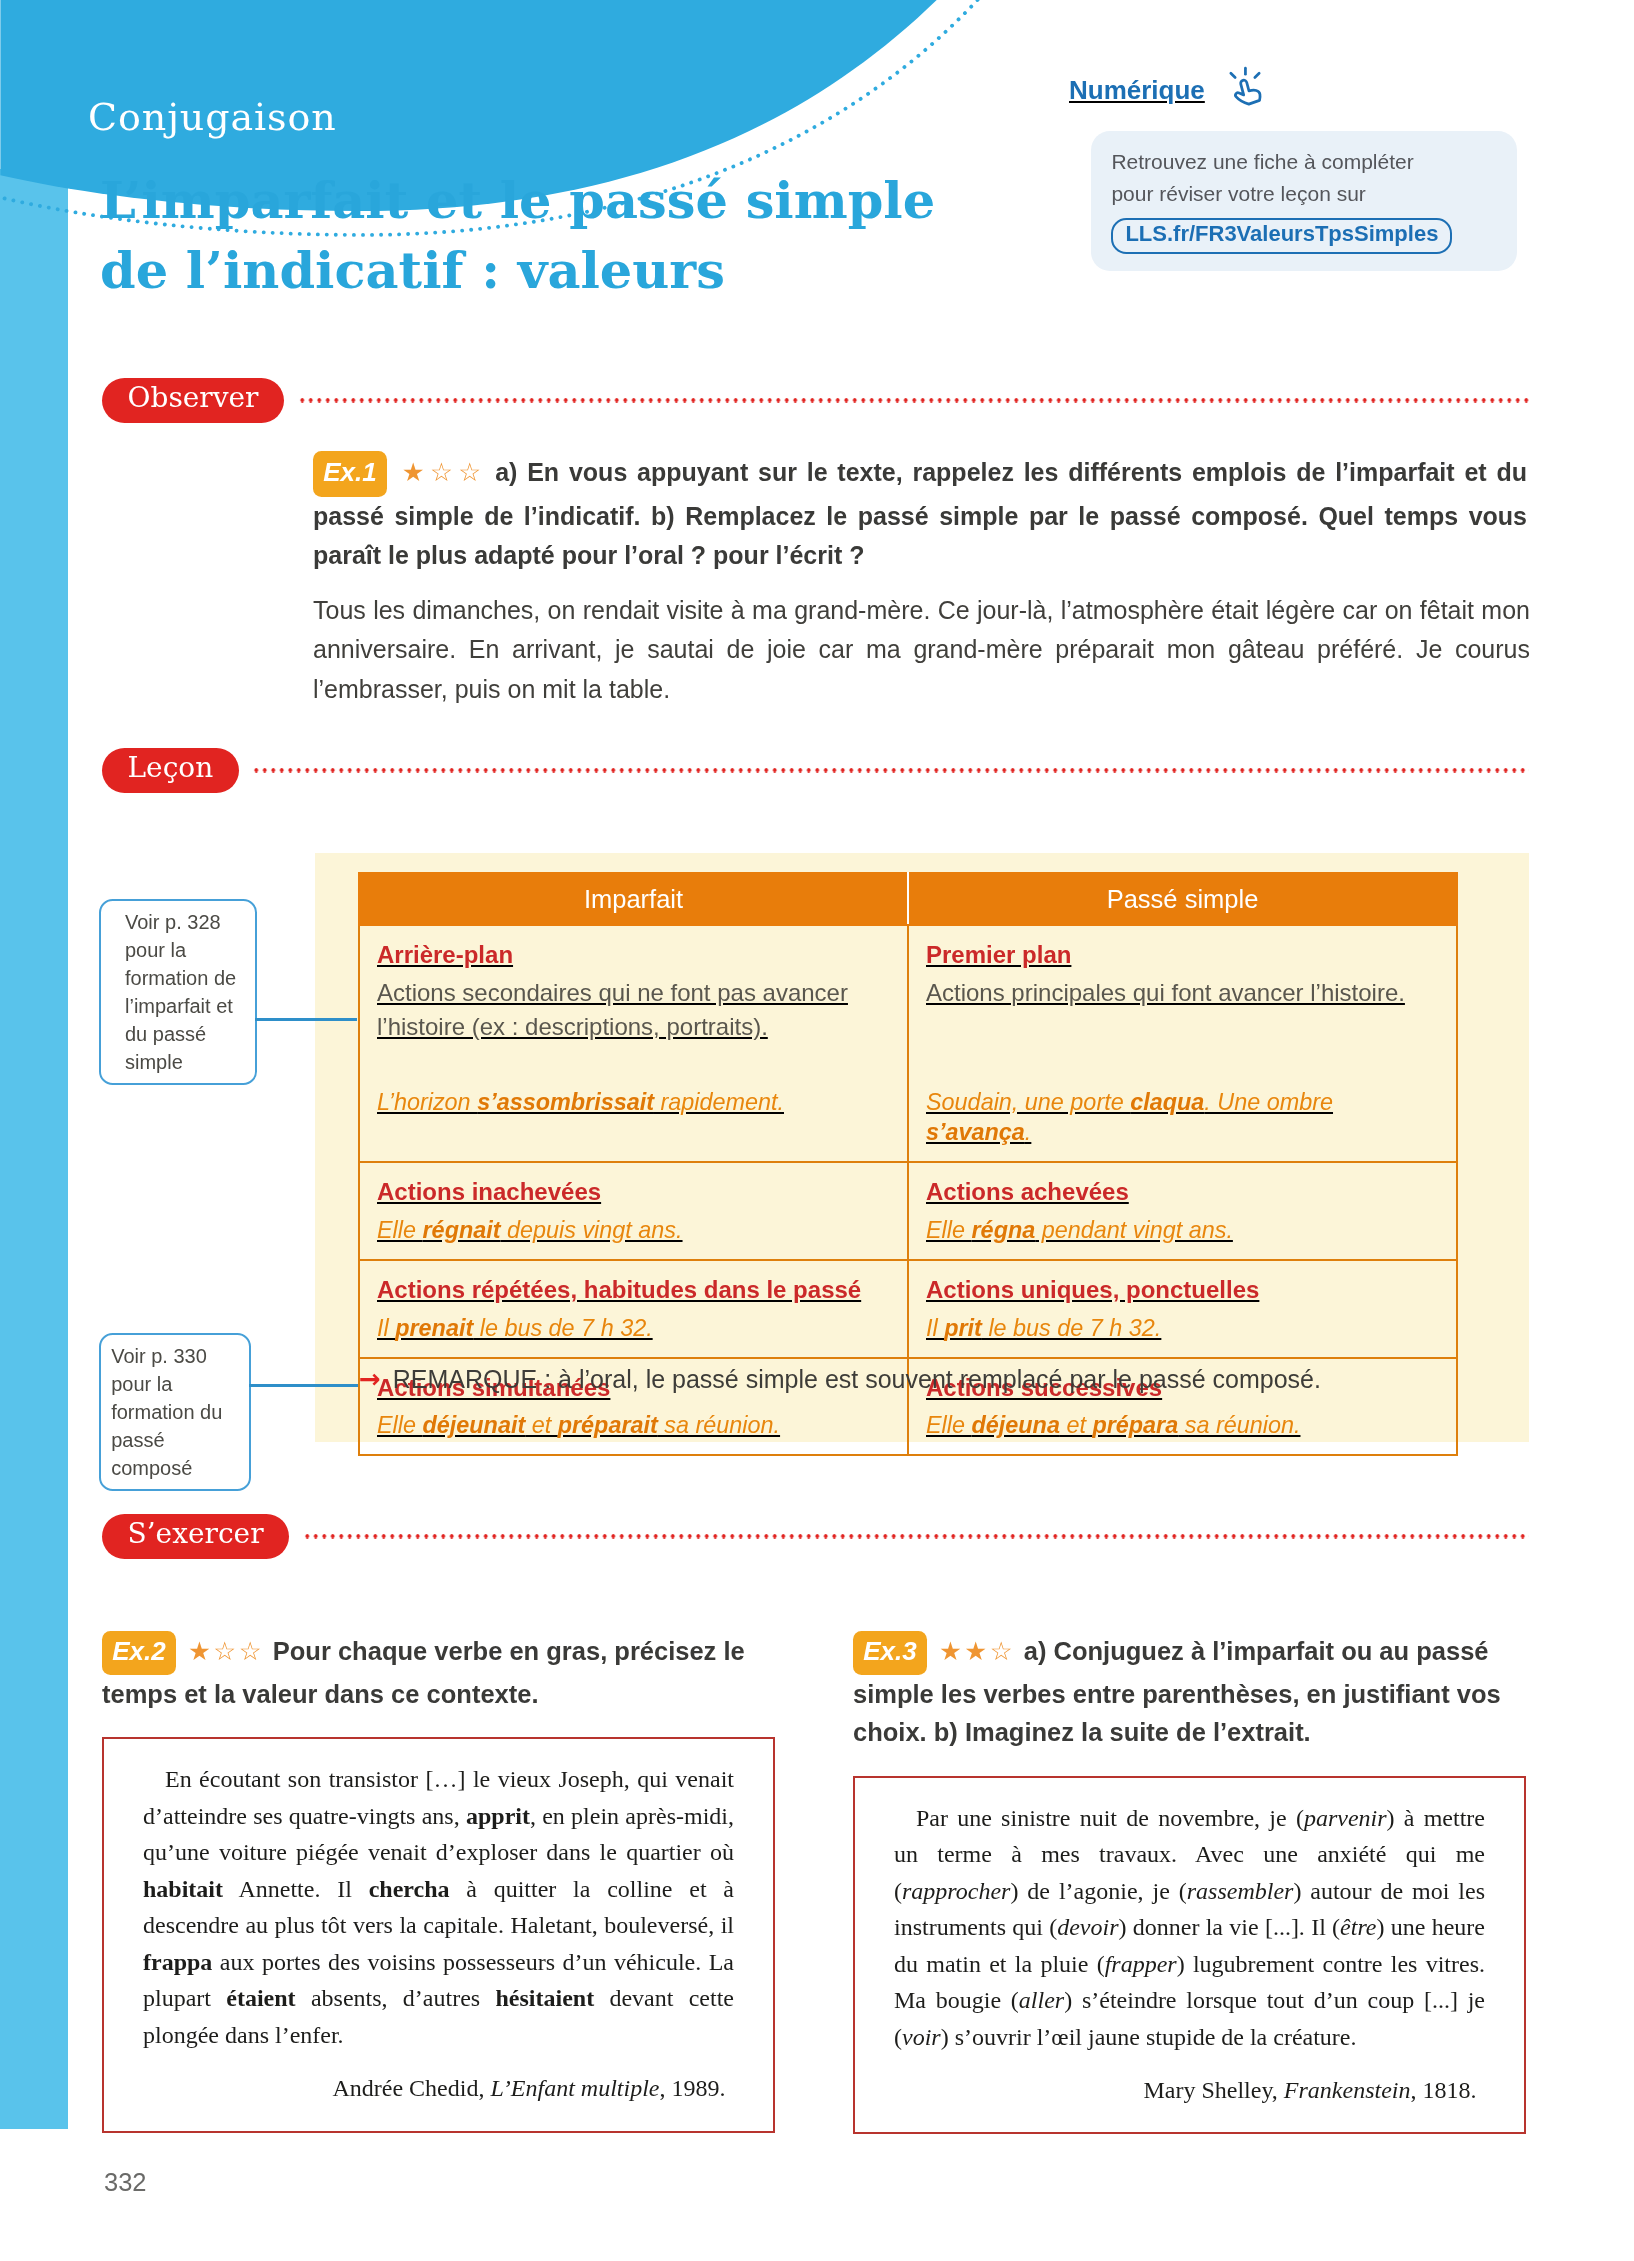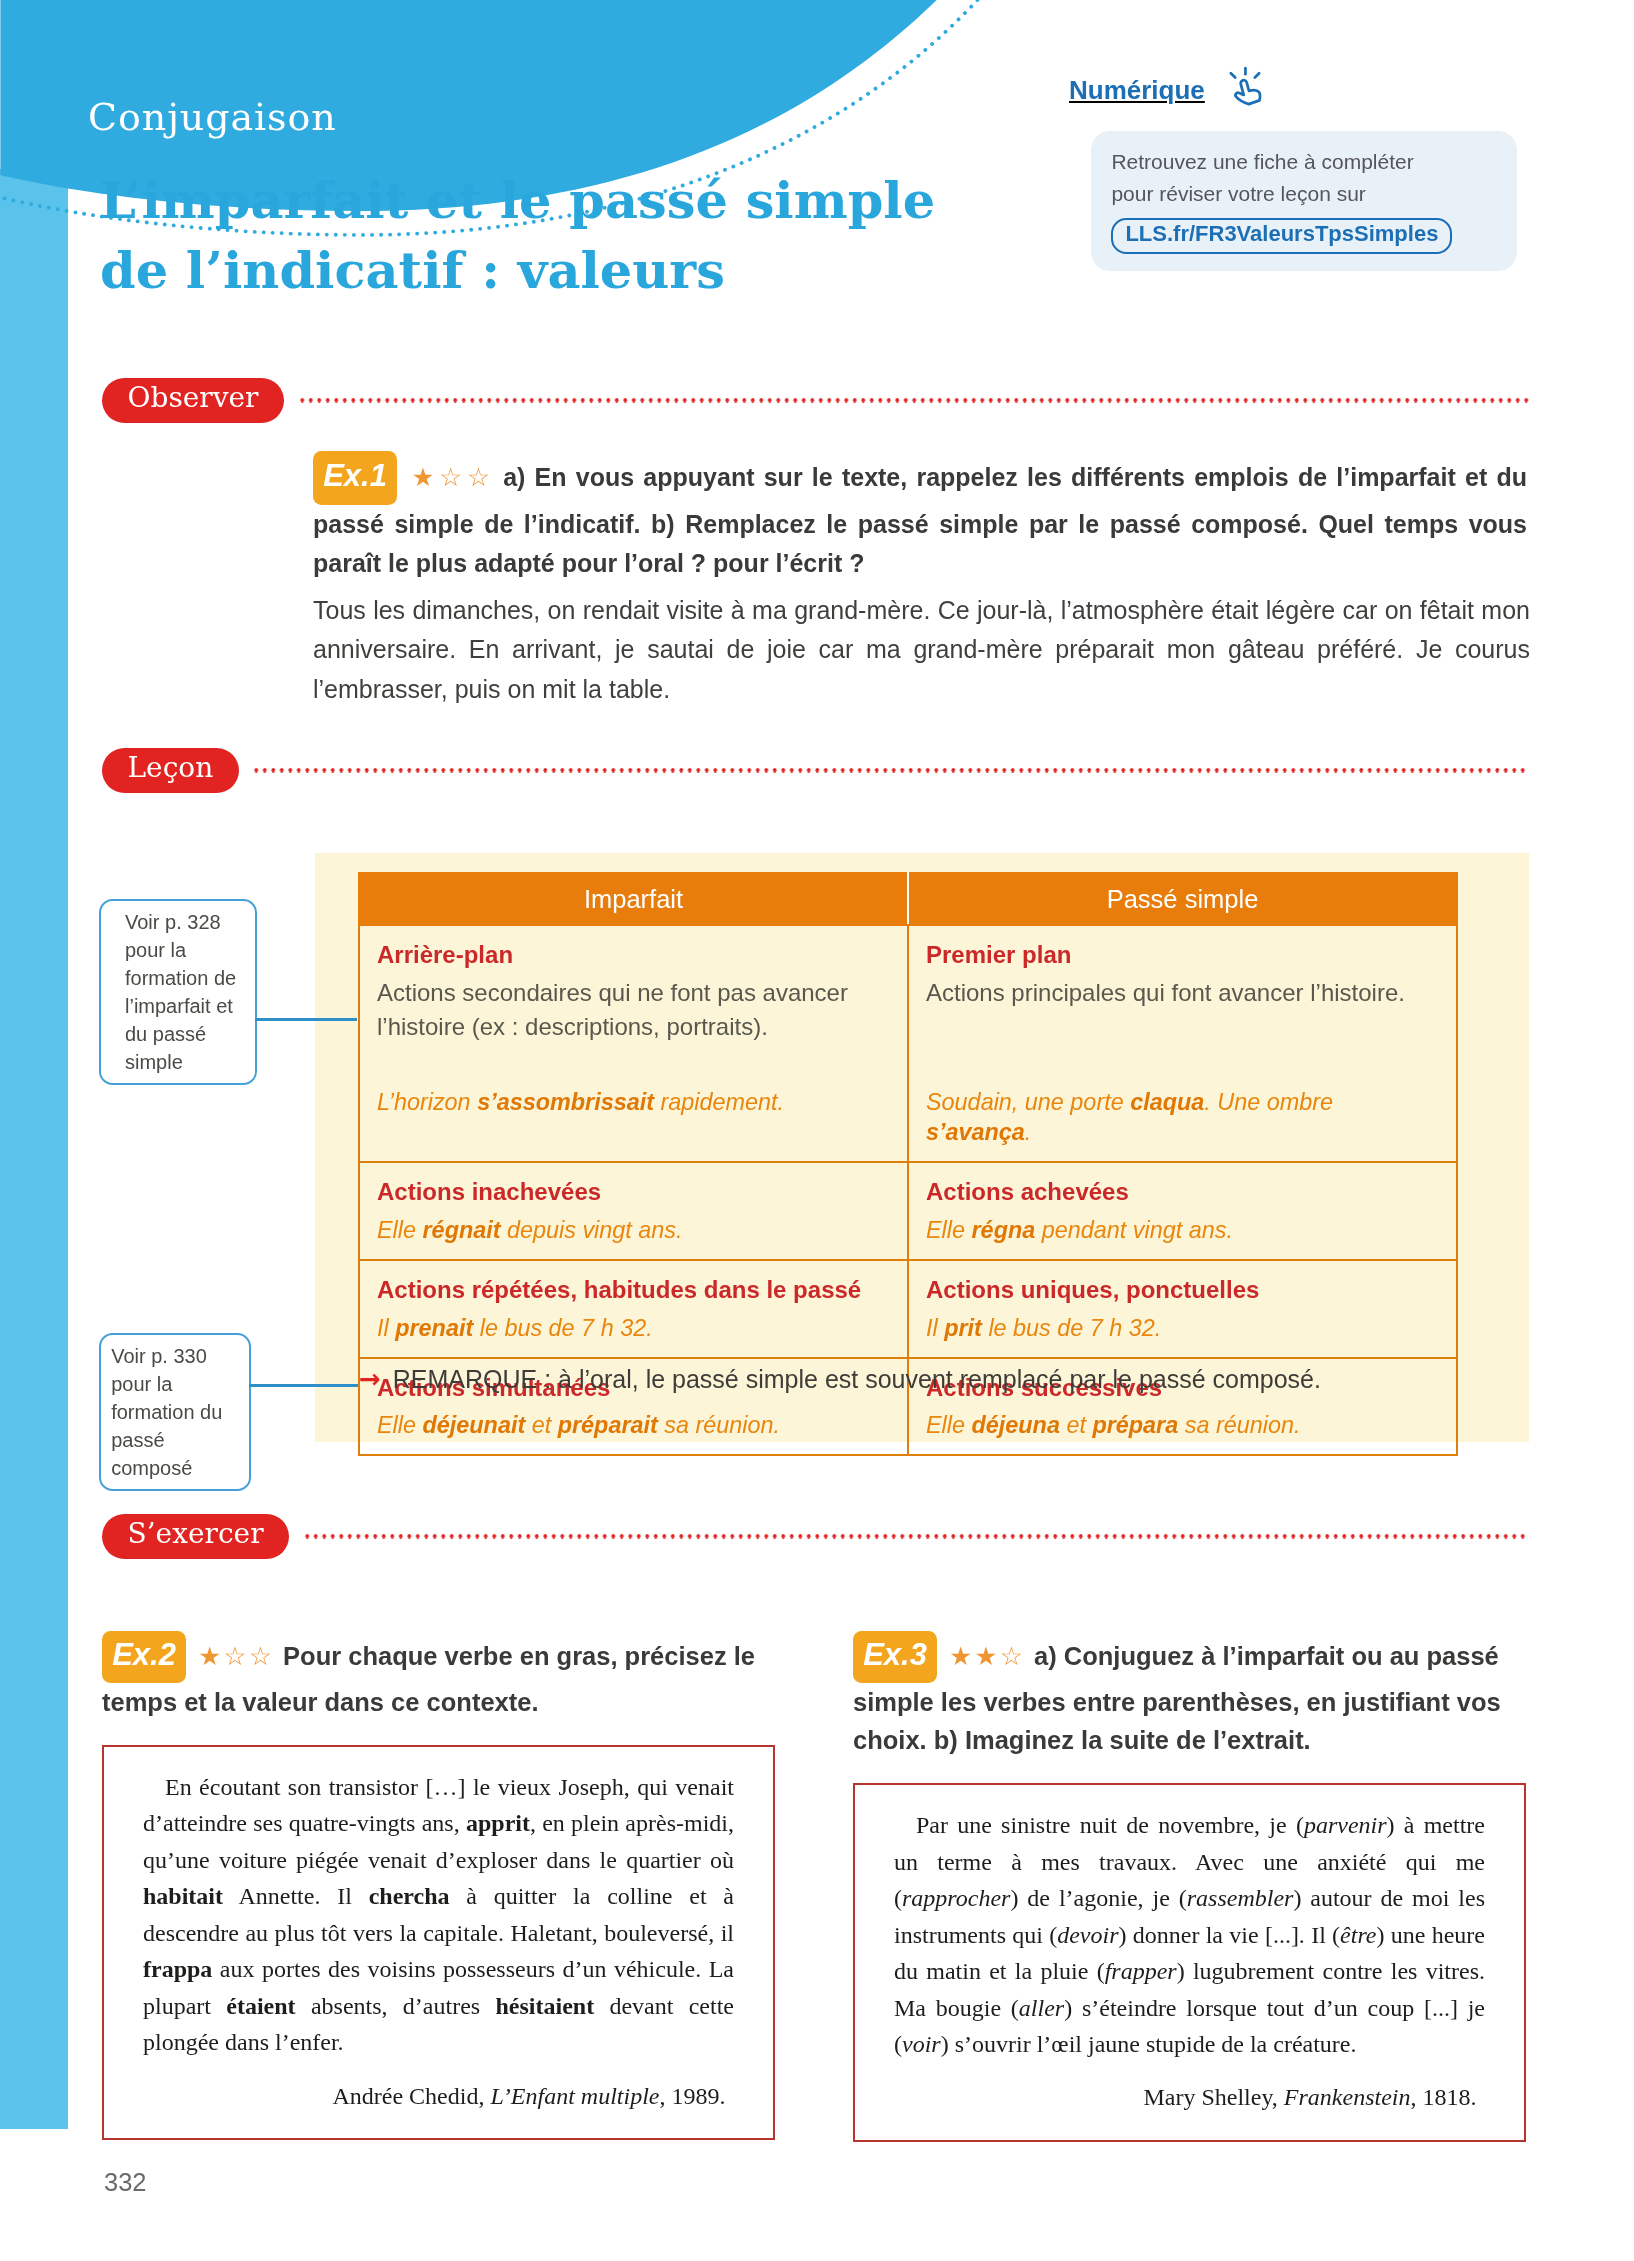--- a/index.html
+++ b/index.html
@@ -30,35 +30,35 @@
   .band .badge{background:#E12421;color:#ffffff;font-family:"DejaVu Serif",serif;
                font-size:28px;padding:3.4px 25.5px 8.5px;border-radius:27px;white-space:nowrap;}
   .band .dots{flex:1;height:4.3px;margin-left:13.6px;background-image:radial-gradient(circle,#E12421 1.7px,rgba(0,0,0,0) 2.2px);
               background-size:8.5px 4.3px;background-repeat:repeat-x;background-position:0 50%;}
   #band-observer{top:378px;}
   #band-lecon{top:748px;}
   #band-sexercer{top:1514px;}
 
   
   .exbadge{display:inline-block;background:#F3A51D;color:#ffffff;font-style:italic;font-weight:bold;
-           font-size:31px;padding:0.9px 10.2px 4.3px;border-radius:8.5px;margin-right:12px;}
+           font-size:26px;padding:0.9px 10.2px 4.3px;border-radius:8.5px;margin-right:12px;}
   .stars{color:#EF9532;font-size:25.5px;margin-right:8.5px;letter-spacing:2.6px;font-style:normal;font-weight:normal;}
   .instruction{font-size:25px;font-weight:bold;color:#3A3A38;line-height:1.56;text-align:justify;margin:0;}
 
   .ex1{position:absolute;left:313px;top:451px;width:1214px;}
   .passage{position:absolute;left:313px;top:591px;width:1217px;font-size:25px;color:#403F3B;
            line-height:1.57;text-align:justify;}
 
   
   .panel{position:absolute;left:315px;top:853px;width:1214px;height:589px;background:#FCF5D8;}
   .lecon-table{position:absolute;left:358px;top:872px;width:1100px;border-collapse:collapse;table-layout:fixed;}
   .lecon-table th{font-weight:normal;font-size:25.5px;color:#ffffff;background:#E87D0B;height:48px;
                   border:2.6px solid #E87D0B;}
   .lecon-table th.first{border-right-color:#ffffff;margin-top:30px;}
-  .lecon-table td{border:2.6px solid #DE7F0C;padding:10.2px 17px 13.6px;vertical-align:top;}
+  .lecon-table td{border:2.6px solid #DE7F0C;padding:10.2px 17px 13.6px;vertical-align:top;text-decoration:underline;}
   .cell-title{font-size:24px;font-weight:bold;color:#CB2929;margin:5.1px 0 1.7px;}
   .cell-desc{font-size:24px;color:#5A574E;line-height:1.42;margin-top:6.8px;}
   .r1desc{min-height:102px;}
   .cell-example{font-size:23.4px;font-style:italic;color:#E8860D;margin-top:8.5px;line-height:1.3;}
   .cell-example .rb{color:#E07806;}
 
   
   .note{position:absolute;background:#ffffff;border:2.6px solid #46A0D8;border-radius:13.6px;
         padding:6.8px 10.2px;font-size:20px;color:#4B4A45;line-height:1.4;box-sizing:border-box;}
   #note1{left:99px;top:899px;width:158px;padding-left:24px;}

